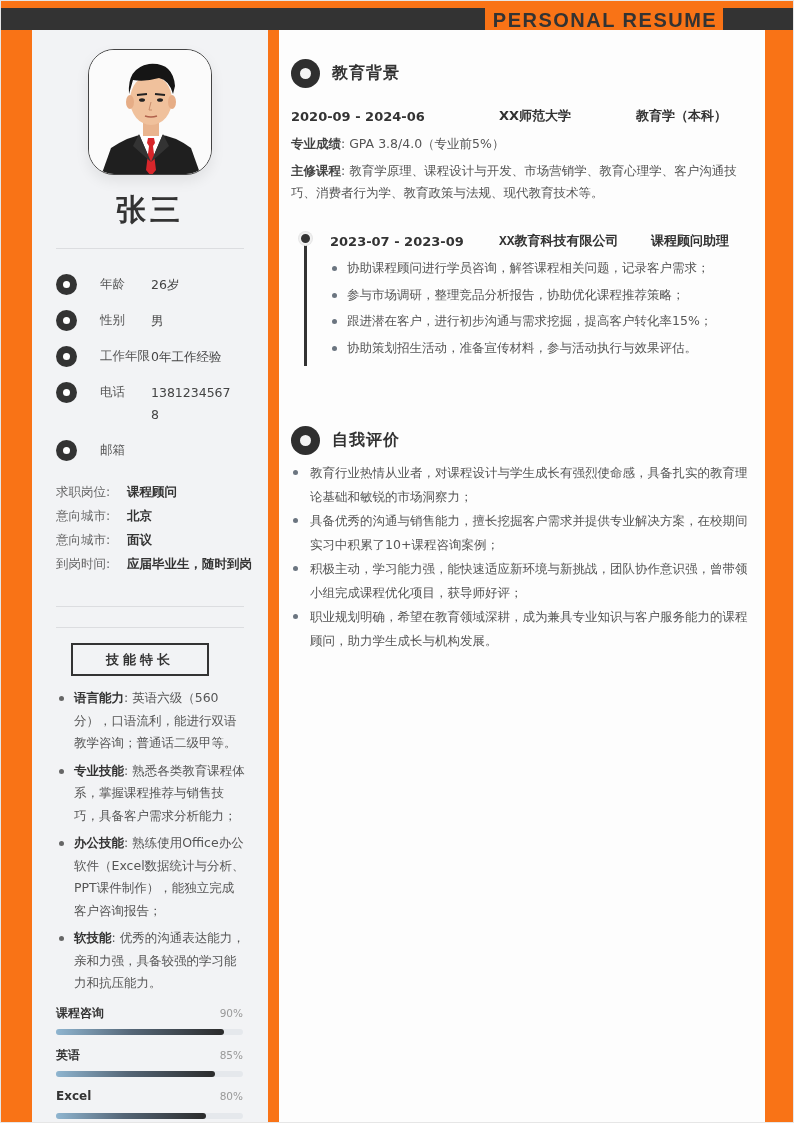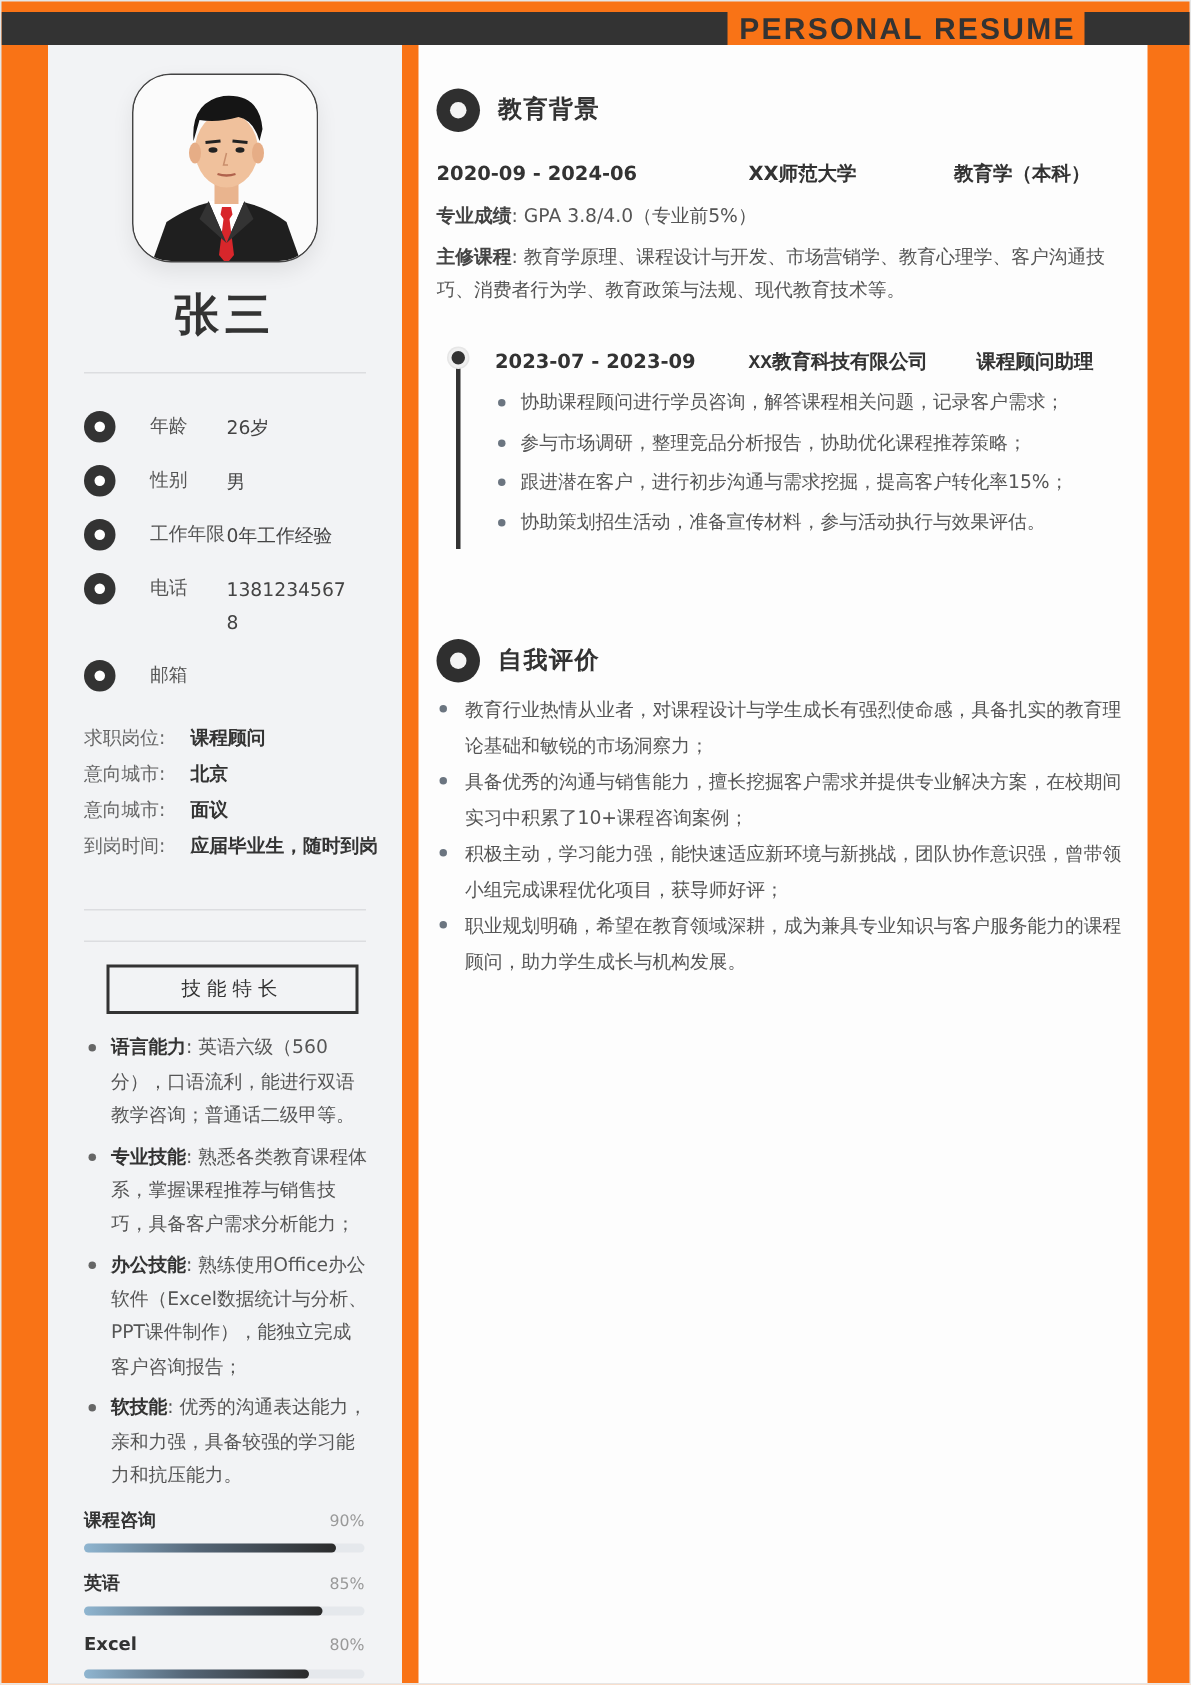--- a/index.html
+++ b/index.html
@@ -26,22 +26,22 @@
     .info-icon { width: 21px; height: 21px; border-radius: 50%; background: #333; position: relative; flex-shrink: 0; }
     .info-icon::after { content: ""; position: absolute; left: 7px; top: 7px; width: 7px; height: 7px; border-radius: 50%; background: #fff; }
     .info-label { width: 74px; padding-left: 23px; font-size: 12.5px; color: #555; line-height: 20px; }
     .info-value { width: 84px; font-size: 12.5px; color: #444; line-height: 22px; word-break: break-all; }
 
     .intent-list { position: absolute; left: 24px; top: 450px; width: 196px; }
     .intent-row { display: flex; font-size: 12.5px; line-height: 24px; }
     .intent-label { width: 71px; color: #666; flex-shrink: 0; }
     .intent-value { color: #333; font-weight: bold; }
 
-    .skill-title { position: absolute; left: 39px; top: 613px; width: 168px; height: 33px; border: 2px solid #333;
-      text-align: center; line-height: 29px; font-size: 13px; font-weight: normal; letter-spacing: 4px; color: #333; }
+    .skill-title { position: absolute; left: 39px; top: 613px; width: 138px; height: 33px; border: 2px solid #333;
+      text-align: center; line-height: 29px; font-size: 13px; font-weight: bold; letter-spacing: 4px; color: #333; }
 
     .skill-list { position: absolute; left: 24px; top: 657px; width: 190px; list-style: none; }
     .skill-list li { position: relative; padding-left: 18px; font-size: 12.5px; line-height: 22.5px; color: #555; margin-bottom: 5px; }
     .skill-list li::before { content: ""; position: absolute; left: 3px; top: 9px; width: 5px; height: 5px; border-radius: 50%; background: #666; }
     .skill-list b { color: #333; }
 
     .bars { position: absolute; left: 24px; top: 975px; width: 187px; }
     .bar-item { margin-bottom: 12px; }
     .bar-head { display: flex; justify-content: space-between; align-items: baseline; height: 20px; }
     .bar-name { font-size: 12px; font-weight: bold; color: #333; }

